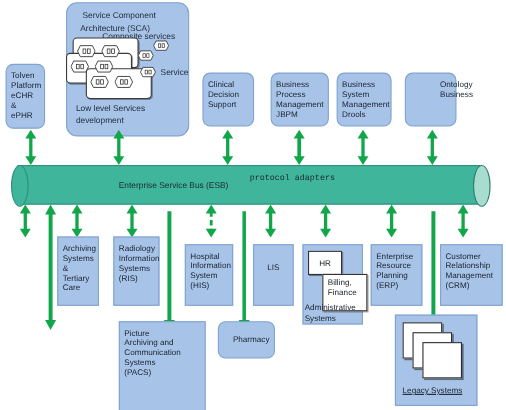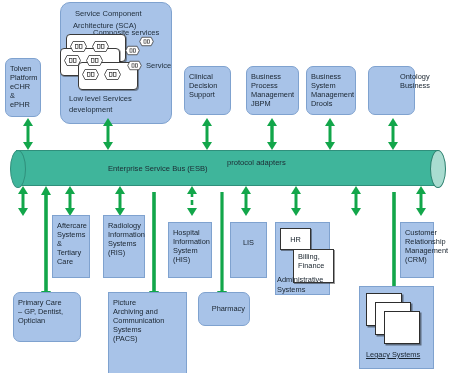--- a/index.html
+++ b/index.html
@@ -226,21 +226,21 @@
       <line x1="6" y1="6" x2="6" y2="26" stroke="#12a64a" stroke-width="3"></line>
       <polygon points="6,0 11,8 1,8" fill="#12a64a"></polygon>
       <polygon points="6,32 11,24 1,24" fill="#12a64a"></polygon>
     </svg>
   </div>
 
   <div id="esb-body" style="left:16px;top:150px;width:422px;height:36px;"></div>
   <div id="esb-leftcap" style="left:10px;top:150px;width:14px;height:36px;"></div>
   <div id="esb-rightcap" style="left:430px;top:150px;width:14px;height:36px;"></div>
   <div class="esb-text" style="left:108px;top:164px;">Enterprise Service Bus (ESB)</div>
-  <div class="esb-text" style="left:227px;top:158px;">protocol adapters</div>
+  <div class="esb-text" style="left:227px;top:158px;font-family:Liberation Mono, monospace;">protocol adapters</div>
 
   <div class="arrow" style="left:40px;top:186px;">
     <svg width="12" height="114" viewBox="0 0 12 114">
       <line x1="6" y1="6" x2="6" y2="108" stroke="#12a64a" stroke-width="3.6"></line>
       <polygon points="6,0 11,9 1,9" fill="#12a64a"></polygon>
       <polygon points="6,114 11,105 1,105" fill="#12a64a"></polygon>
     </svg>
   </div>
   <div class="arrow" style="left:148px;top:186px;">
     <svg width="12" height="114" viewBox="0 0 12 114">
@@ -313,21 +313,21 @@
   <div class="arrow" style="left:415px;top:186px;">
     <svg width="12" height="30" viewBox="0 0 12 30">
       <line x1="6" y1="6" x2="6" y2="24" stroke="#12a64a" stroke-width="3"></line>
       <polygon points="6,0 11,8 1,8" fill="#12a64a"></polygon>
       <polygon points="6,30 11,22 1,22" fill="#12a64a"></polygon>
     </svg>
   </div>
 
 
   <div class="box" style="left:52px;top:215px;width:38px;height:63px;">
-    <span class="cap">Aftercare</span>
+    <span class="cap">Archiving</span>
     <span class="cap">Systems</span>
     <span class="cap">&amp; Tertiary</span>
     <span class="cap">Care</span>
   </div>
 
   <div class="box" style="left:103px;top:215px;width:42px;height:63px;">
     <span class="cap">Radiology</span>
     <span class="cap">Information</span>
     <span class="cap">Systems</span>
     <span class="cap">(RIS)</span>
@@ -349,33 +349,34 @@
   <div class="docbox" style="left:280px;top:228px;width:29px;height:20px;">
     <span>HR</span>
   </div>
   <div class="docbox lbl" style="left:293px;top:249px;width:31px;height:26px;">
     <span class="cap">Billing,</span>
     <span class="cap">Finance</span>
   </div>
   <div class="inner-caption" style="left:277px;top:276px;">Administrative</div>
   <div class="inner-caption" style="left:277px;top:286px;">Systems</div>
 
-
-  <div class="box" style="left:400px;top:222px;width:34px;height:56px;">
+  <div class="box" style="left:337px;top:222px;width:47px;height:56px;">
+    <span class="cap">Enterprise</span>
+    <span class="cap">Resource</span>
+    <span class="cap">Planning</span>
+    <span class="cap">(ERP)</span>
+  </div>
+
+  <div class="box" style="left:400px;top:222px;width:57px;height:56px;">
     <span class="cap">Customer</span>
     <span class="cap">Relationship</span>
     <span class="cap">Management</span>
     <span class="cap">(CRM)</span>
   </div>
 
-  <div class="box rounded" style="left:13px;top:292px;width:68px;height:50px;">
-    <span class="cap">Primary Care</span>
-    <span class="cap">– GP, Dentist,</span>
-    <span class="cap">Optician</span>
-  </div>
 
   <div class="box" style="left:108px;top:292px;width:79px;height:84px;">
     <span class="cap">Picture</span>
     <span class="cap">Archiving and</span>
     <span class="cap">Communication</span>
     <span class="cap">Systems</span>
     <span class="cap">(PACS)</span>
   </div>
 
   <div class="box rounded" style="left:198px;top:292px;width:52px;height:34px;">

